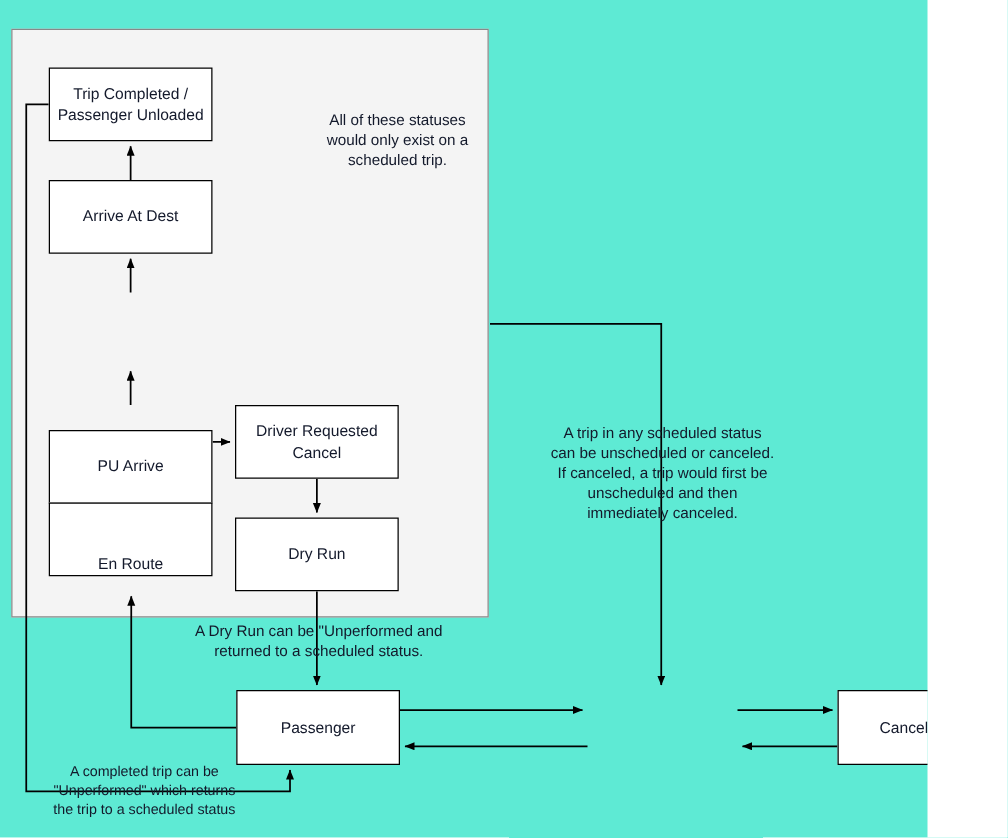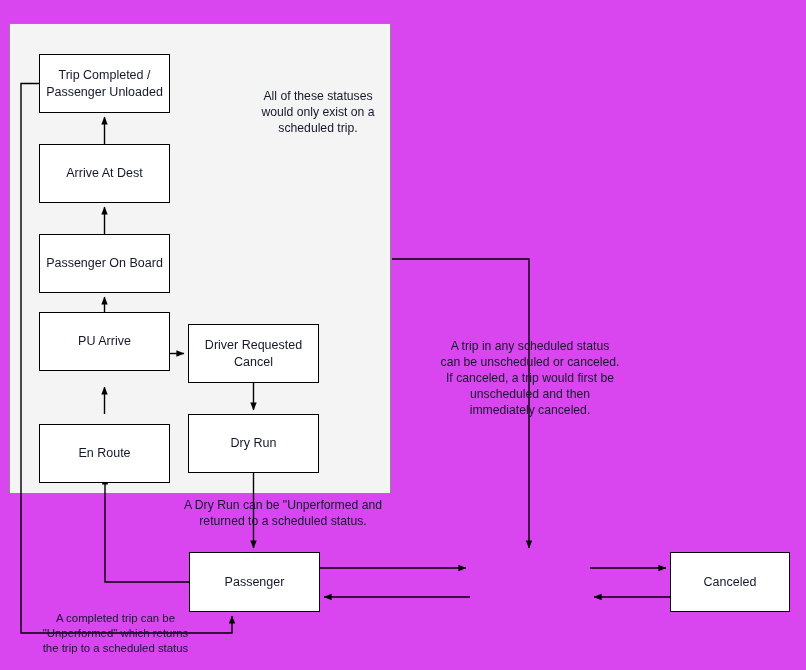--- a/index.html
+++ b/index.html
@@ -2,23 +2,23 @@
 <html><head>
 <meta charset="utf-8">
 <style>
   html, body {
     margin: 0;
     padding: 0;
     background: #ffffff;
   }
   #canvas {
     position: relative;
-    width: 806px;
+    width: 742px;
     height: 670px;
-    background: #d946ef;
+    background: #5eead4;
     font-family: "Liberation Sans", sans-serif;
     overflow: hidden;
     text-decoration: underline;
   }
   #svg-layer {
     position: absolute;
     left: 0;
     top: 0;
     width: 806px;
     height: 670px;
@@ -101,29 +101,26 @@
 
   <div class="node" style="left:39px; top:54px; width:131px; height:59px;">
     <span style="white-space:pre-line;">Trip Completed /
 Passenger Unloaded</span>
   </div>
 
   <div class="node" style="left:39px; top:144px; width:131px; height:59px;">
     <span style="white-space:pre-line;">Arrive At Dest</span>
   </div>
 
-  <div class="node" style="left:39px; top:234px; width:131px; height:59px;">
-    <span style="white-space:pre-line;">Passenger On Board</span>
-  </div>
 
-  <div class="node" style="left:39px; top:312px; width:131px; height:59px;">
+  <div class="node" style="left:39px; top:344px; width:131px; height:59px;">
     <span style="white-space:pre-line;">PU Arrive</span>
   </div>
 
-  <div class="node" style="left:39px; top:424px; width:131px; height:59px;">
+  <div class="node" style="left:39px; top:402px; width:131px; height:59px;align-items:flex-end;">
     <span style="white-space:pre-line;">En Route</span>
   </div>
 
   <div class="node" style="left:188px; top:324px; width:131px; height:59px;">
     <span style="white-space:pre-line;">Driver Requested
 Cancel</span>
   </div>
 
   <div class="node" style="left:188px; top:414px; width:131px; height:59px;">
     <span style="white-space:pre-line;">Dry Run</span>
@@ -135,21 +132,21 @@
 
 
   <div class="node" style="left:670px; top:552px; width:120px; height:60px;">
     <span style="white-space:pre-line;">Canceled</span>
   </div>
 
   <div class="note" style="left:228px; top:88px; width:180px;">All of these statuses
 would only exist on a
 scheduled trip.</div>
 
-  <div class="note" style="left:150px; top:497px; width:210px;margin-left:28px;">A Dry Run can be "Unperformed and
+  <div class="note" style="left:150px; top:497px; width:210px;">A Dry Run can be "Unperformed and
 returned to a scheduled status.</div>
 
   <div class="note" style="left:430px; top:338px; width:200px;">A trip in any scheduled status
 can be unscheduled or canceled.
 If canceled, a trip would first be
 unscheduled and then
 immediately canceled.</div>
 
   <div class="note small" style="left:28px; top:611px; width:175px;">A completed trip can be
 "Unperformed" which returns

